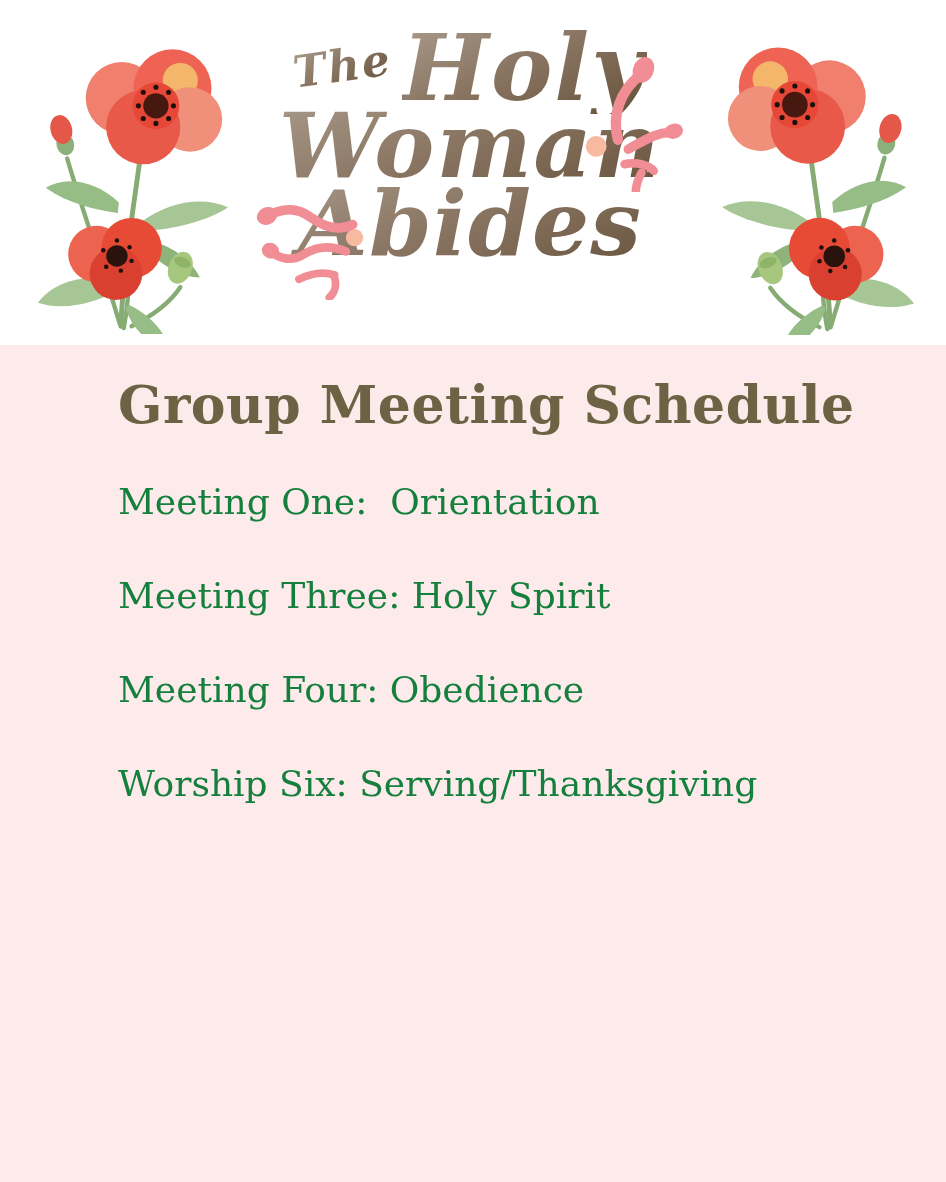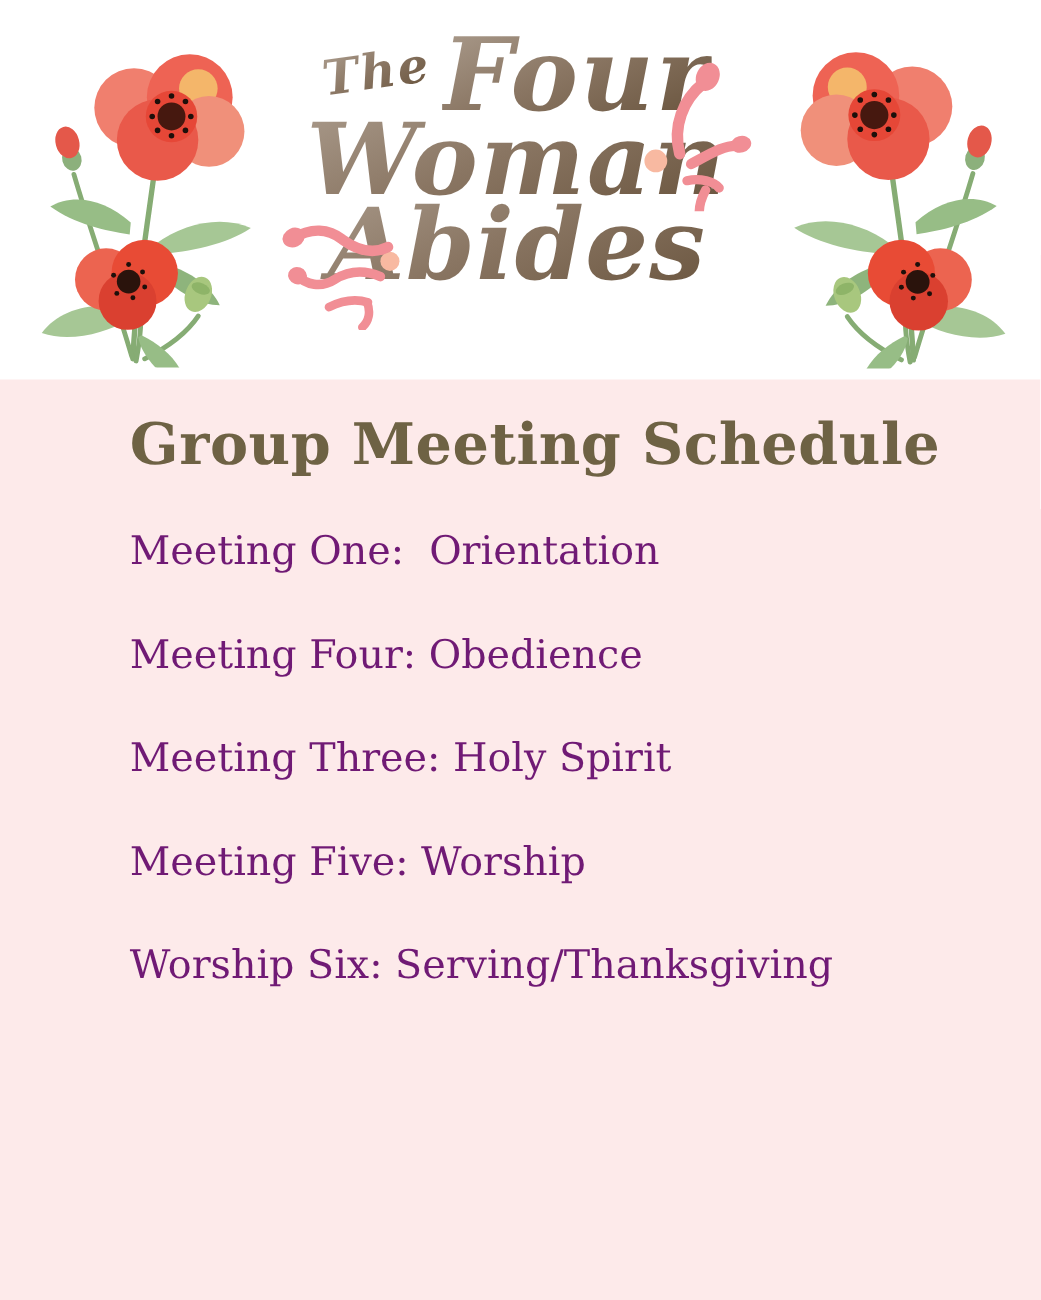--- a/index.html
+++ b/index.html
@@ -64,21 +64,21 @@
   }
   .schedule-list{
     list-style:none;
     margin:48px 0 0 0;
     padding:0;
   }
   .schedule-item{
     font-family:"DejaVu Serif", serif;
     font-size:36px;
     line-height:37px;
-    color:#701a75;
+    color:#15803d;
     margin:0 0 57px 0;
     white-space:pre-wrap;
   }
 </style>
 </head>
 <body>
 
 <div class="page">
 
   <header class="header">
@@ -185,21 +185,21 @@
       </g>
       <g transform="rotate(22 158 252)">
         <ellipse cx="158" cy="252" rx="12" ry="17" fill="#a8c77e"></ellipse>
         <ellipse cx="158" cy="246" rx="9" ry="5" fill="#8eb468"></ellipse>
       </g>
     </svg>
 
     <div class="logo">
       <div class="logo-line1">
         <span class="logo-word logo-the">The</span>
-        <span class="logo-word logo-wise">Four</span>
+        <span class="logo-word logo-wise">Holy</span>
       </div>
       <div class="logo-word logo-woman">Woman</div>
       <div class="logo-word logo-abides">Abides</div>
     </div>
 
     <svg class="flourish flourish-right" viewBox="0 0 125 150" xmlns="http://www.w3.org/2000/svg">
       <circle cx="32" cy="105" r="11" fill="#f8b9a1"></circle>
       <g stroke="#f18e95" stroke-linecap="round" fill="none">
         <path d="M55 98 C48 72 58 46 78 30" stroke-width="11"></path>
         <path d="M66 108 C84 98 100 88 114 91" stroke-width="10"></path>
@@ -225,20 +225,19 @@
         <ellipse cx="23" cy="63" rx="10" ry="9" transform="rotate(20 23 63)"></ellipse>
       </g>
     </svg>
 
   </header>
 
   <main class="schedule">
     <h1 class="schedule-title">Group Meeting Schedule</h1>
     <ul class="schedule-list">
       <li class="schedule-item">Meeting One:  Orientation</li>
+      <li class="schedule-item">Meeting Three: Holy Spirit</li>
       <li class="schedule-item">Meeting Four: Obedience</li>
-      <li class="schedule-item">Meeting Three: Holy Spirit</li>
-      <li class="schedule-item">Meeting Five: Worship</li>
       <li class="schedule-item">Worship Six: Serving/Thanksgiving</li>
     </ul>
   </main>
 
 </div>
 
 </body></html>

